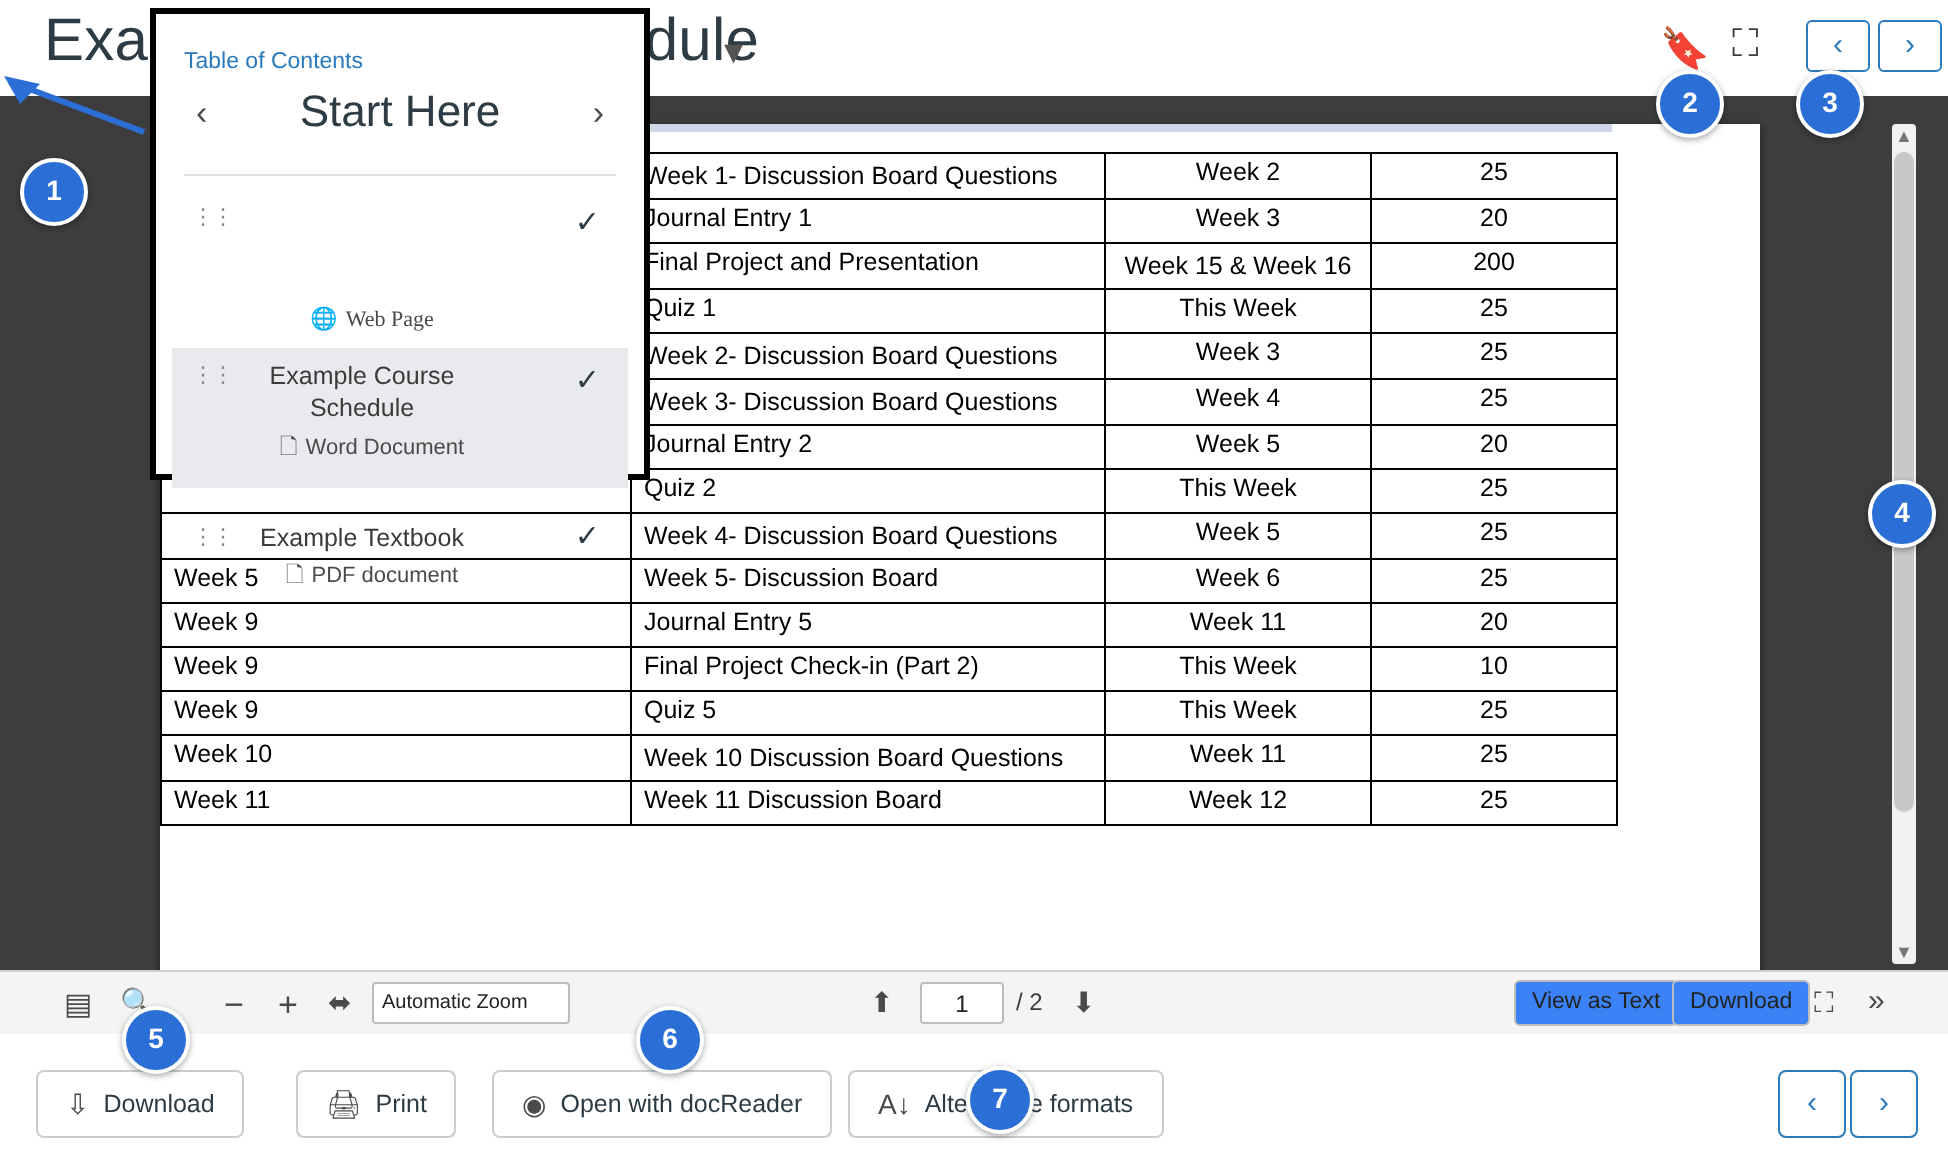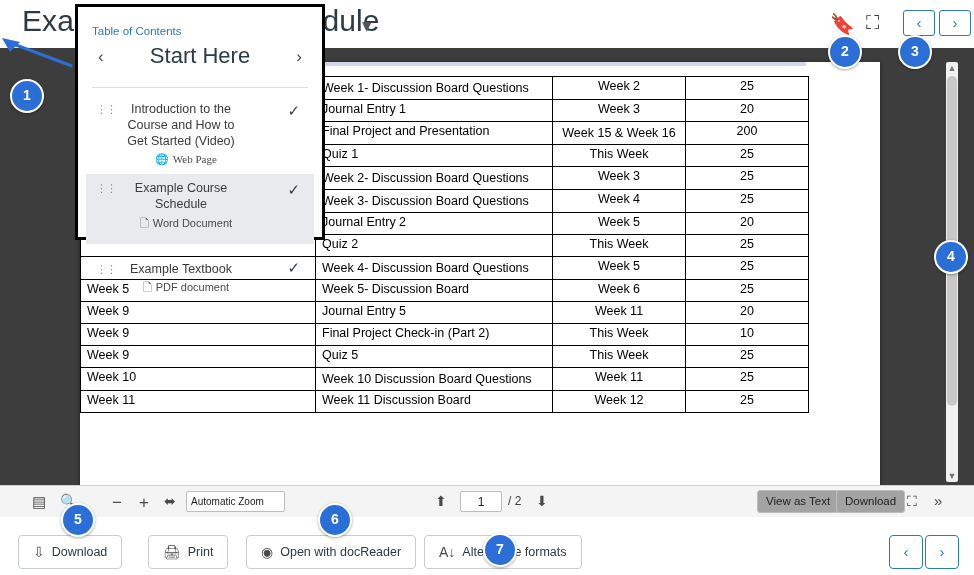--- a/index.html
+++ b/index.html
@@ -279,21 +279,21 @@
     left: 508px; top: 8px;
     font-size: 12px;
     color: #3b3b3b;
   }
   .tb-btn {
     position: absolute;
     top: 4px;
     height: 23px;
     border: 1px solid #bdbdbd;
     border-radius: 3px;
-    background: #a3a3a3;
+    background: #3b82f6;
     font-size: 11.5px;
     color: #222;
     line-height: 21px;
     text-align: center;
     padding: 0 8px;
     box-sizing: border-box;
   }
   .btn-viewastext { left: 757px; }
   .btn-download-tb { left: 836px; }
   .tb-presentation { left: 907px; top: 7px; font-size: 14px; }
@@ -492,21 +492,20 @@
 
 <div class="toc-popover">
   <div class="toc-label">Table of Contents</div>
   <div class="toc-title">Start Here</div>
   <div class="toc-arrow toc-arrow-left">‹</div>
   <div class="toc-arrow toc-arrow-right">›</div>
   <div class="toc-divider"></div>
 
   <div class="toc-item" style="top:88px;height:70px;">
     <span class="toc-grip">⋮⋮</span>
-    <span class="toc-item-text">Introduction to the Course and How to Get Started (Video)</span>
     <span class="toc-item-sub" style="top:58px;font-family:Liberation Serif, serif;">
       <span class="toc-type-icon">🌐</span><span>Web Page</span>
     </span>
     <span class="toc-check" style="top:7px;">✓</span>
   </div>
 
   <div class="toc-item selected" style="top:167px;height:70px;">
     <span class="toc-grip">⋮⋮</span>
     <span class="toc-item-text">Example Course Schedule</span>
     <span class="toc-item-sub" style="top:41px;">

